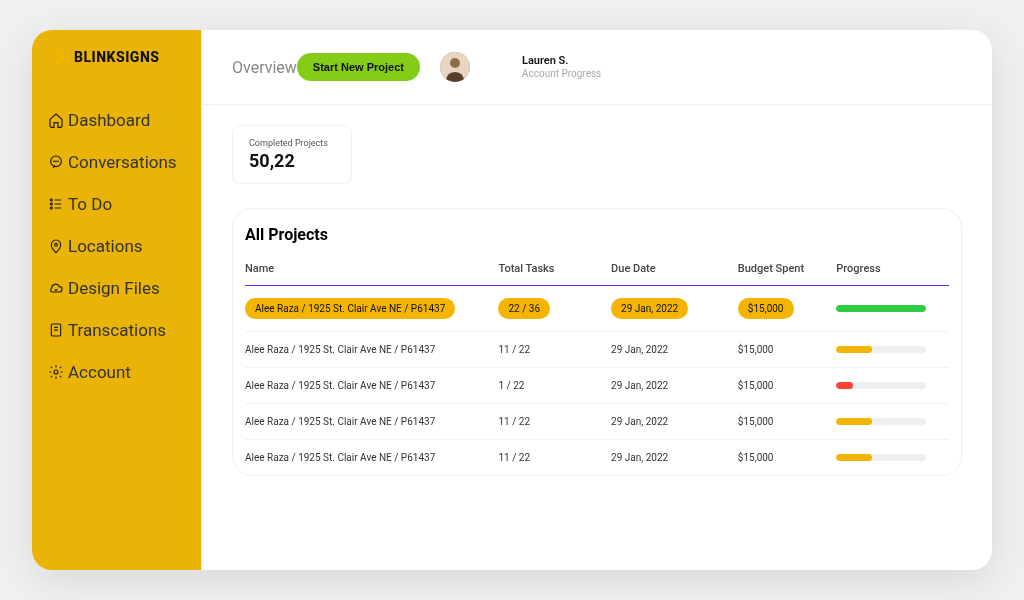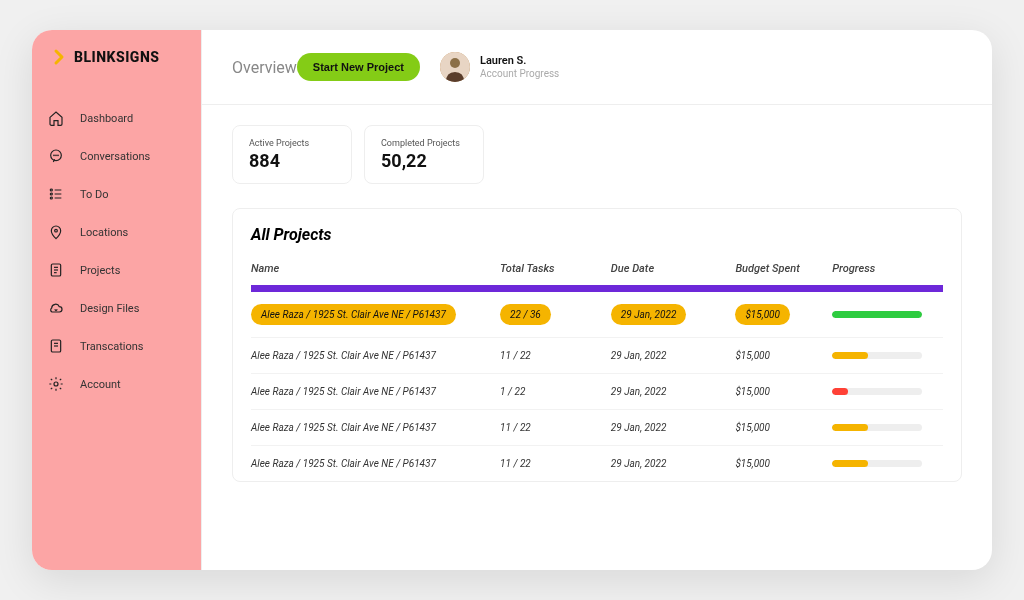--- a/index.html
+++ b/index.html
@@ -16,21 +16,21 @@
   width: 960px;
   height: 540px;
   background: #fff;
   border-radius: 20px;
   box-shadow: 0 10px 40px rgba(0,0,0,0.1);
   overflow: hidden;
   display: flex;
 }
 .sidebar {
   width: 170px;
-  background: #fca5a5;
+  background: #eab308;
   border-right: 1px solid #eee;
   padding: 18px 14px;
 }
 .logo {
   display: flex;
   align-items: center;
   gap: 6px;
   margin-bottom: 40px;
   padding-left: 4px;
 }
@@ -46,22 +46,22 @@
 }
 .nav-list {
   list-style: none;
   display: flex;
   flex-direction: column;
   gap: 14px;
 }
 .nav-item {
   display: flex;
   align-items: center;
-  gap: 16px;
-  font-size: 11px;
+  gap: 4px;
+  font-size: 17px;
   color: #333;
   cursor: pointer;
   padding: 4px 2px;
 }
 .nav-icon {
   width: 16px;
   height: 16px;
   display: inline-flex;
   align-items: center;
   justify-content: center;
@@ -108,21 +108,21 @@
   width: 30px;
   height: 30px;
   border-radius: 50%;
   background: linear-gradient(135deg, #d4a574 0%, #b8956a 100%);
   display: flex;
   align-items: center;
   justify-content: center;
   overflow: hidden;
 }
 .avatar svg { width: 100%; height: 100%; }
-.profile-text { line-height: 1.2; }
+.profile-text { line-height: 1.2; margin-left: 42px; }
 .profile-name { font-size: 11px; font-weight: 600; color: #111; }
 .profile-sub { font-size: 10px; color: #aaa; }
 .content {
   padding: 20px 30px;
   flex: 1;
   overflow-y: auto;
 }
 .cards {
   display: flex;
   gap: 12px;
@@ -152,37 +152,36 @@
   color: #111;
   margin-top: 2px;
 }
 .balance-icon {
   position: absolute;
   top: 10px;
   right: 12px;
 }
 .projects-panel {
   border: 1px solid #eee;
-  border-radius: 8px;
-  padding: 16px 18px 0;
-  font-style: italic;
+  border-radius: 20px;
+  padding: 16px 12px 0;
 }
 .panel-title {
   font-size: 16px;
   font-weight: 700;
   margin-bottom: 10px;
 }
 .proj-table { width: 100%; border-collapse: collapse; }
 .proj-table th {
   text-align: left;
   font-size: 11px;
   font-weight: 500;
   color: #444;
   padding: 8px 0 10px;
-  border-bottom: 7px solid #6d28d9;
+  border-bottom: 1px solid #6d28d9;
 }
 .proj-table td {
   font-size: 10px;
   color: #333;
   padding: 12px 0;
   border-bottom: 1px solid #f2f2f2;
   vertical-align: middle;
 }
 .proj-table tr:last-child td { border-bottom: none; }
 .pill {
@@ -262,31 +261,20 @@
             <svg width="16" height="16" viewBox="0 0 24 24" fill="none" stroke="currentColor" stroke-width="1.8">
               <path d="M12 22s7-7 7-12a7 7 0 1 0-14 0c0 5 7 12 7 12z"></path>
               <circle cx="12" cy="10" r="2"></circle>
             </svg>
           </span>
           <span>Locations</span>
         </li>
         <li class="nav-item">
           <span class="nav-icon">
             <svg width="16" height="16" viewBox="0 0 24 24" fill="none" stroke="currentColor" stroke-width="1.8">
-              <rect x="5" y="3" width="14" height="18" rx="2"></rect>
-              <line x1="9" y1="8" x2="15" y2="8"></line>
-              <line x1="9" y1="12" x2="15" y2="12"></line>
-              <line x1="9" y1="16" x2="13" y2="16"></line>
-            </svg>
-          </span>
-          <span>Projects</span>
-        </li>
-        <li class="nav-item">
-          <span class="nav-icon">
-            <svg width="16" height="16" viewBox="0 0 24 24" fill="none" stroke="currentColor" stroke-width="1.8">
               <path d="M17 18a4 4 0 0 0 0-8 6 6 0 0 0-11.5 2A3.5 3.5 0 0 0 6 18z"></path>
               <path d="M14 14l-2 2-2-2"></path>
             </svg>
           </span>
           <span>Design Files</span>
         </li>
         <li class="nav-item">
           <span class="nav-icon">
             <svg width="16" height="16" viewBox="0 0 24 24" fill="none" stroke="currentColor" stroke-width="1.8">
               <rect x="5" y="3" width="14" height="18" rx="2"></rect>
@@ -324,24 +312,20 @@
           <div class="profile-text">
             <div class="profile-name">Lauren S.</div>
             <div class="profile-sub">Account Progress</div>
           </div>
         </div>
       </div>
     </div>
 
     <div class="content">
       <div class="cards">
-        <div class="card">
-          <div class="card-label">Active Projects</div>
-          <div class="card-value">884</div>
-        </div>
         <div class="card">
           <div class="card-label">Completed Projects</div>
           <div class="card-value">50,22</div>
         </div>
       </div>
 
       <div class="projects-panel">
         <div class="panel-title">All Projects</div>
         <table class="proj-table">
           <thead>

